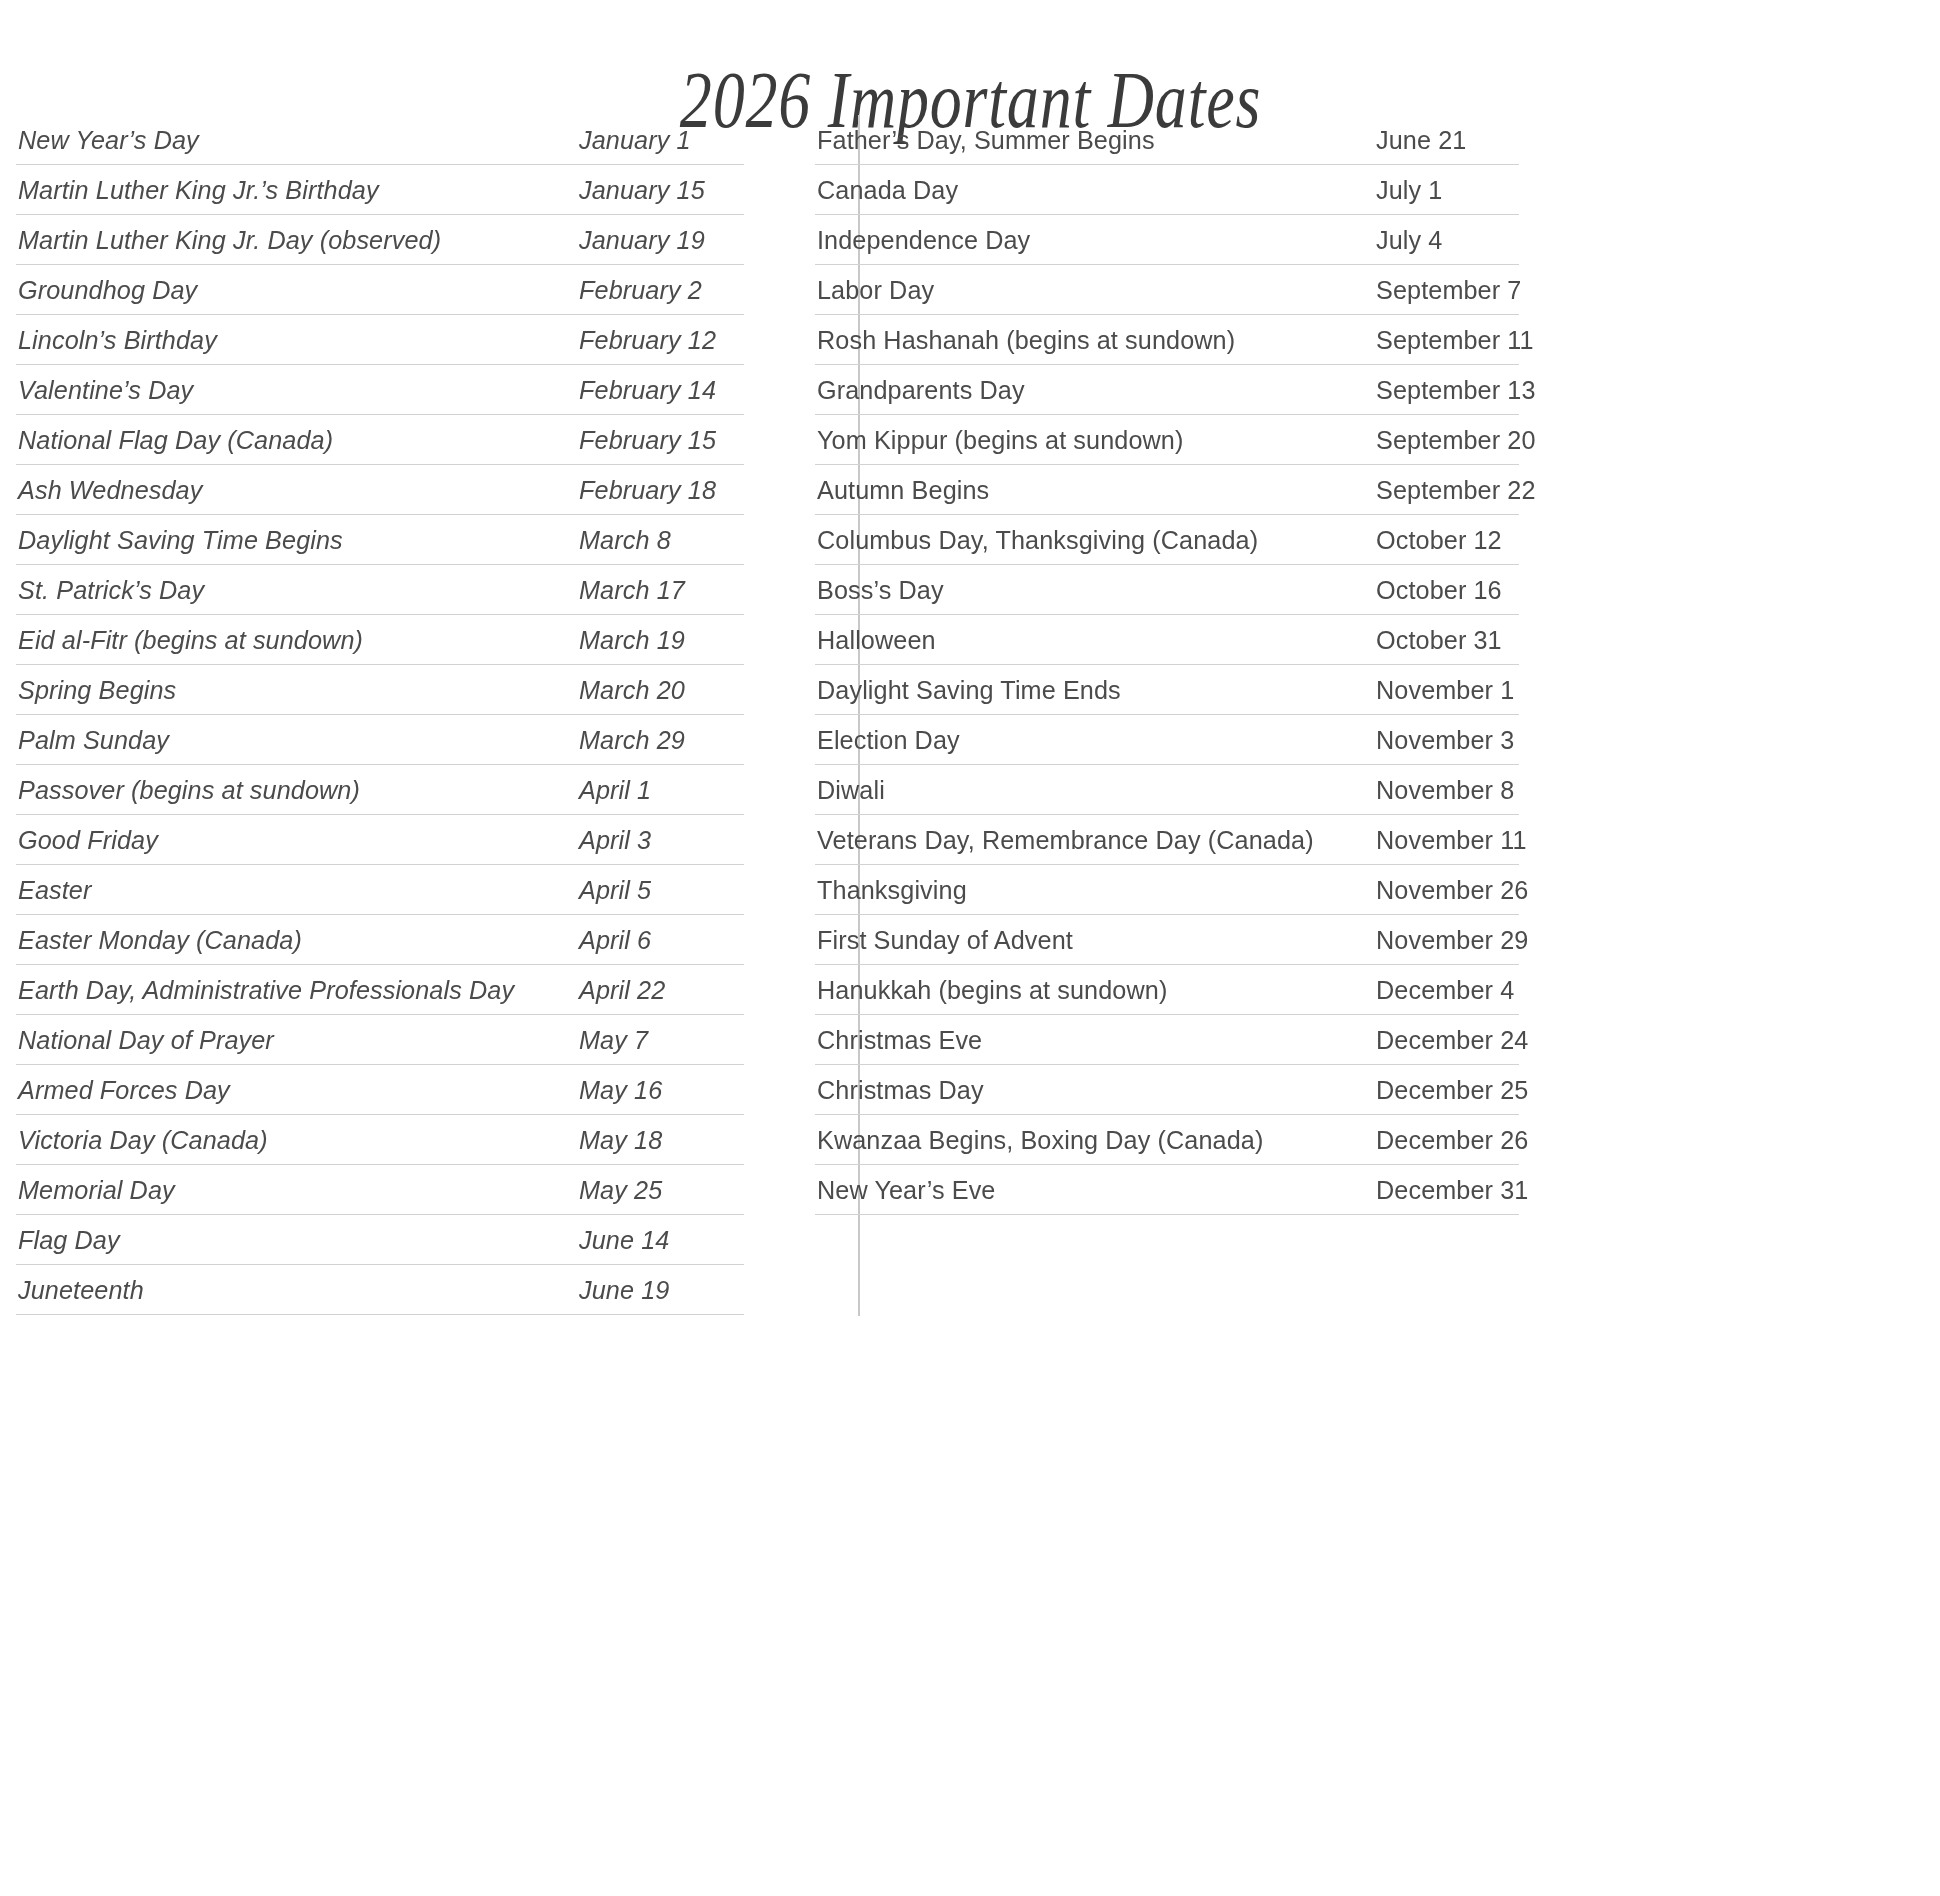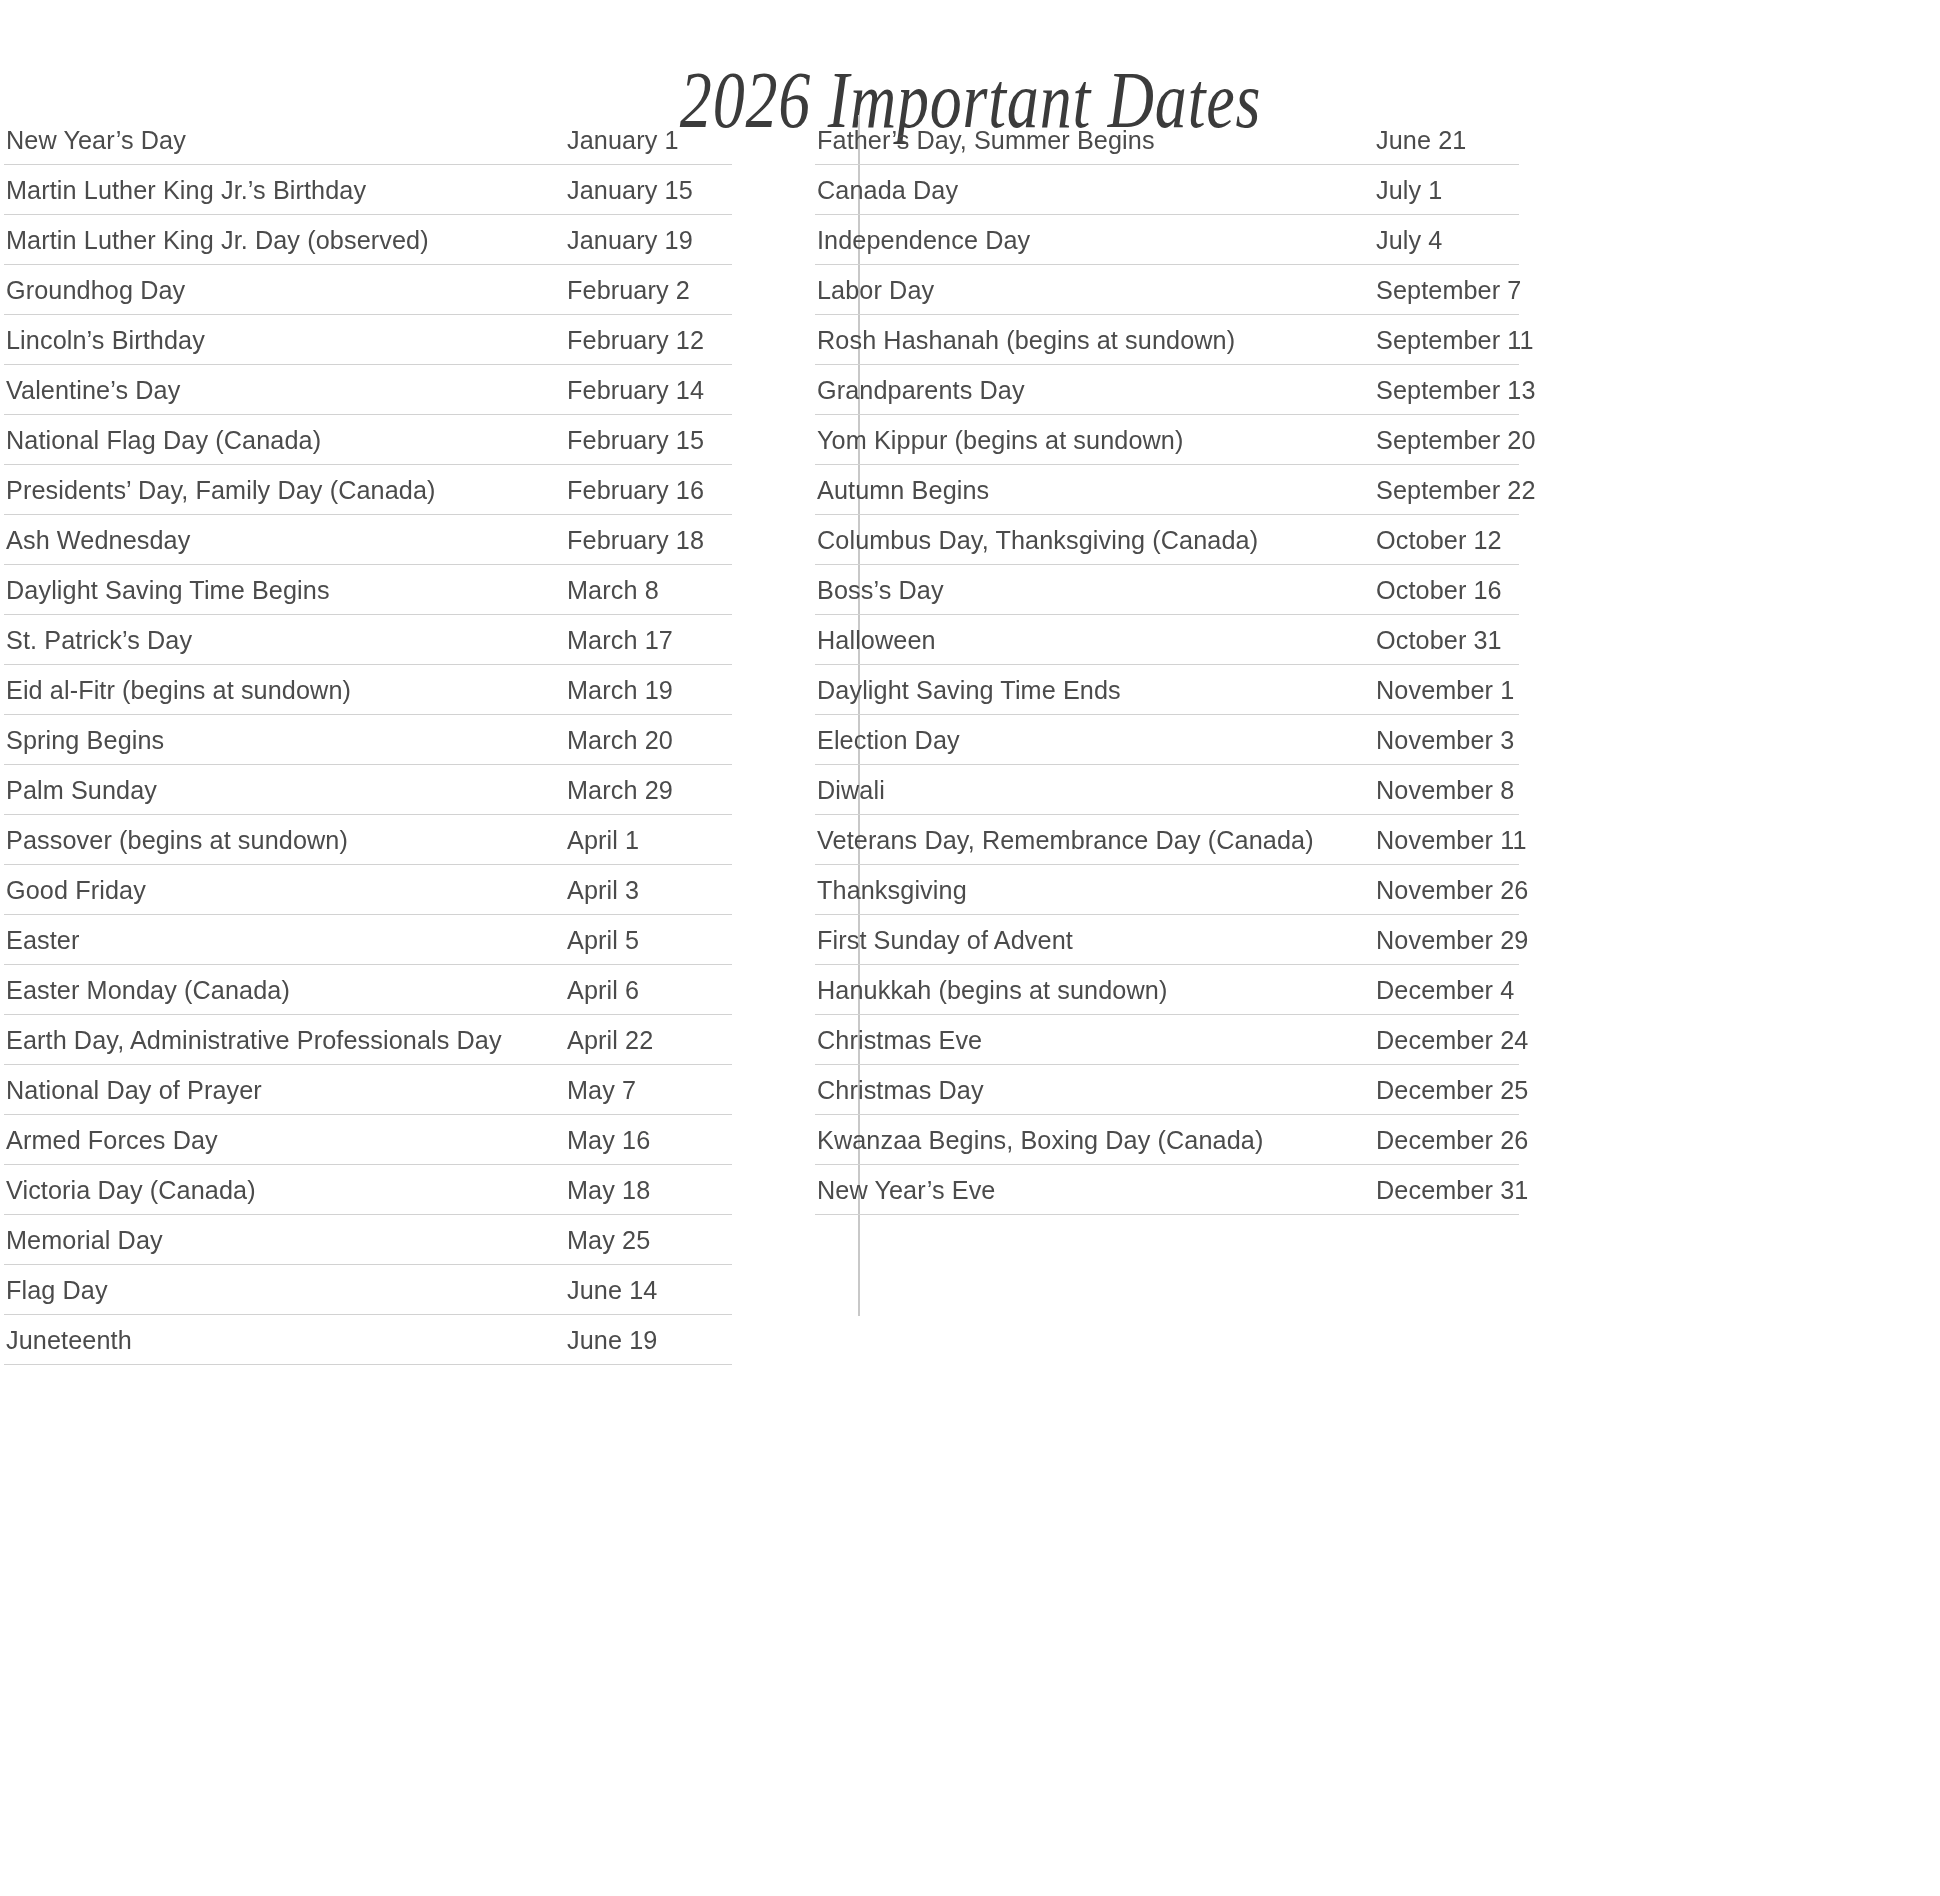--- a/index.html
+++ b/index.html
@@ -46,21 +46,21 @@
     position: absolute;
     top: 115px;
     left: 0;
     width: 1941px;
   }
 
   .col {
     position: absolute;
     top: 0;
   }
-  .col-left  { left: 4px;   width: 728px; }
+  .col-left  { left: 16px;   width: 728px; font-style: italic; }
   .col-right { left: 815px; width: 704px; }
 
   
   .divider {
     position: absolute;
     top: 115px;
     left: 858px;
     width: 1.9px;
     height: 1201px;
     background: #c8c8c8;
@@ -127,24 +127,20 @@
         </div>
         <div class="row">
           <span class="label">Valentine’s Day</span>
           <span class="date">February 14</span>
         </div>
         <div class="row">
           <span class="label">National Flag Day (Canada)</span>
           <span class="date">February 15</span>
         </div>
         <div class="row">
-          <span class="label">Presidents’ Day, Family Day (Canada)</span>
-          <span class="date">February 16</span>
-        </div>
-        <div class="row">
           <span class="label">Ash Wednesday</span>
           <span class="date">February 18</span>
         </div>
         <div class="row">
           <span class="label">Daylight Saving Time Begins</span>
           <span class="date">March 8</span>
         </div>
         <div class="row">
           <span class="label">St. Patrick’s Day</span>
           <span class="date">March 17</span>

